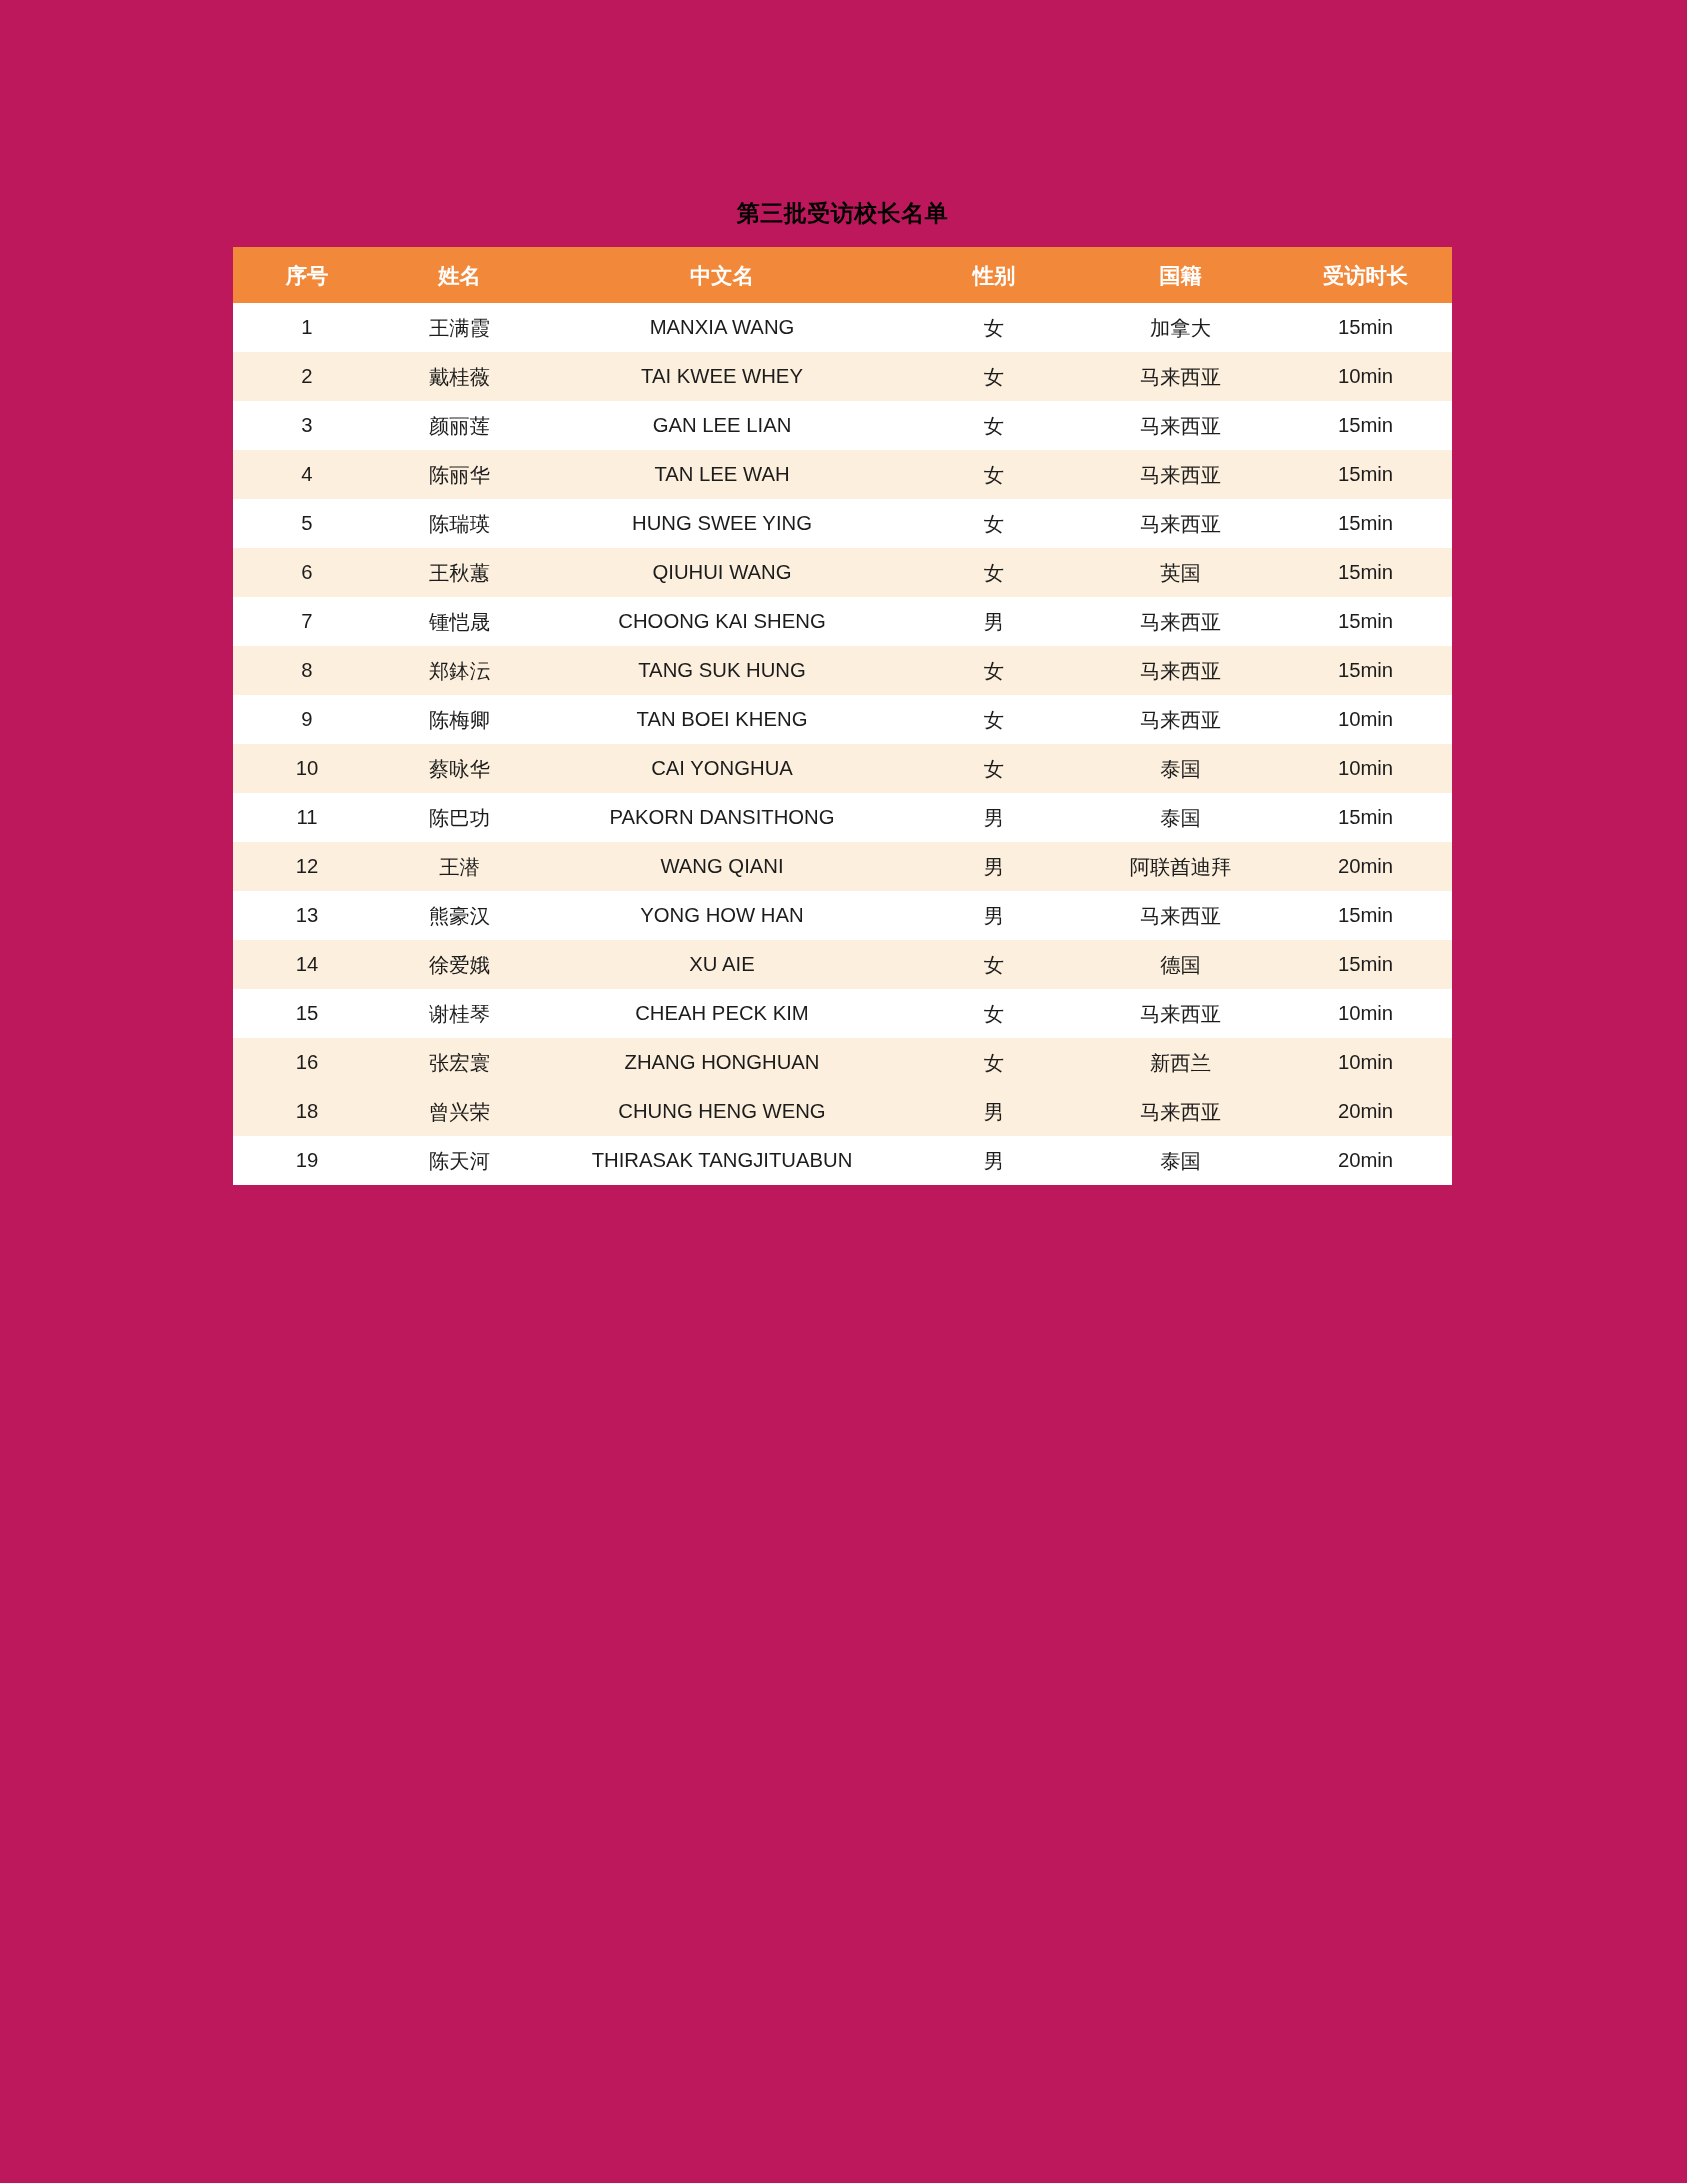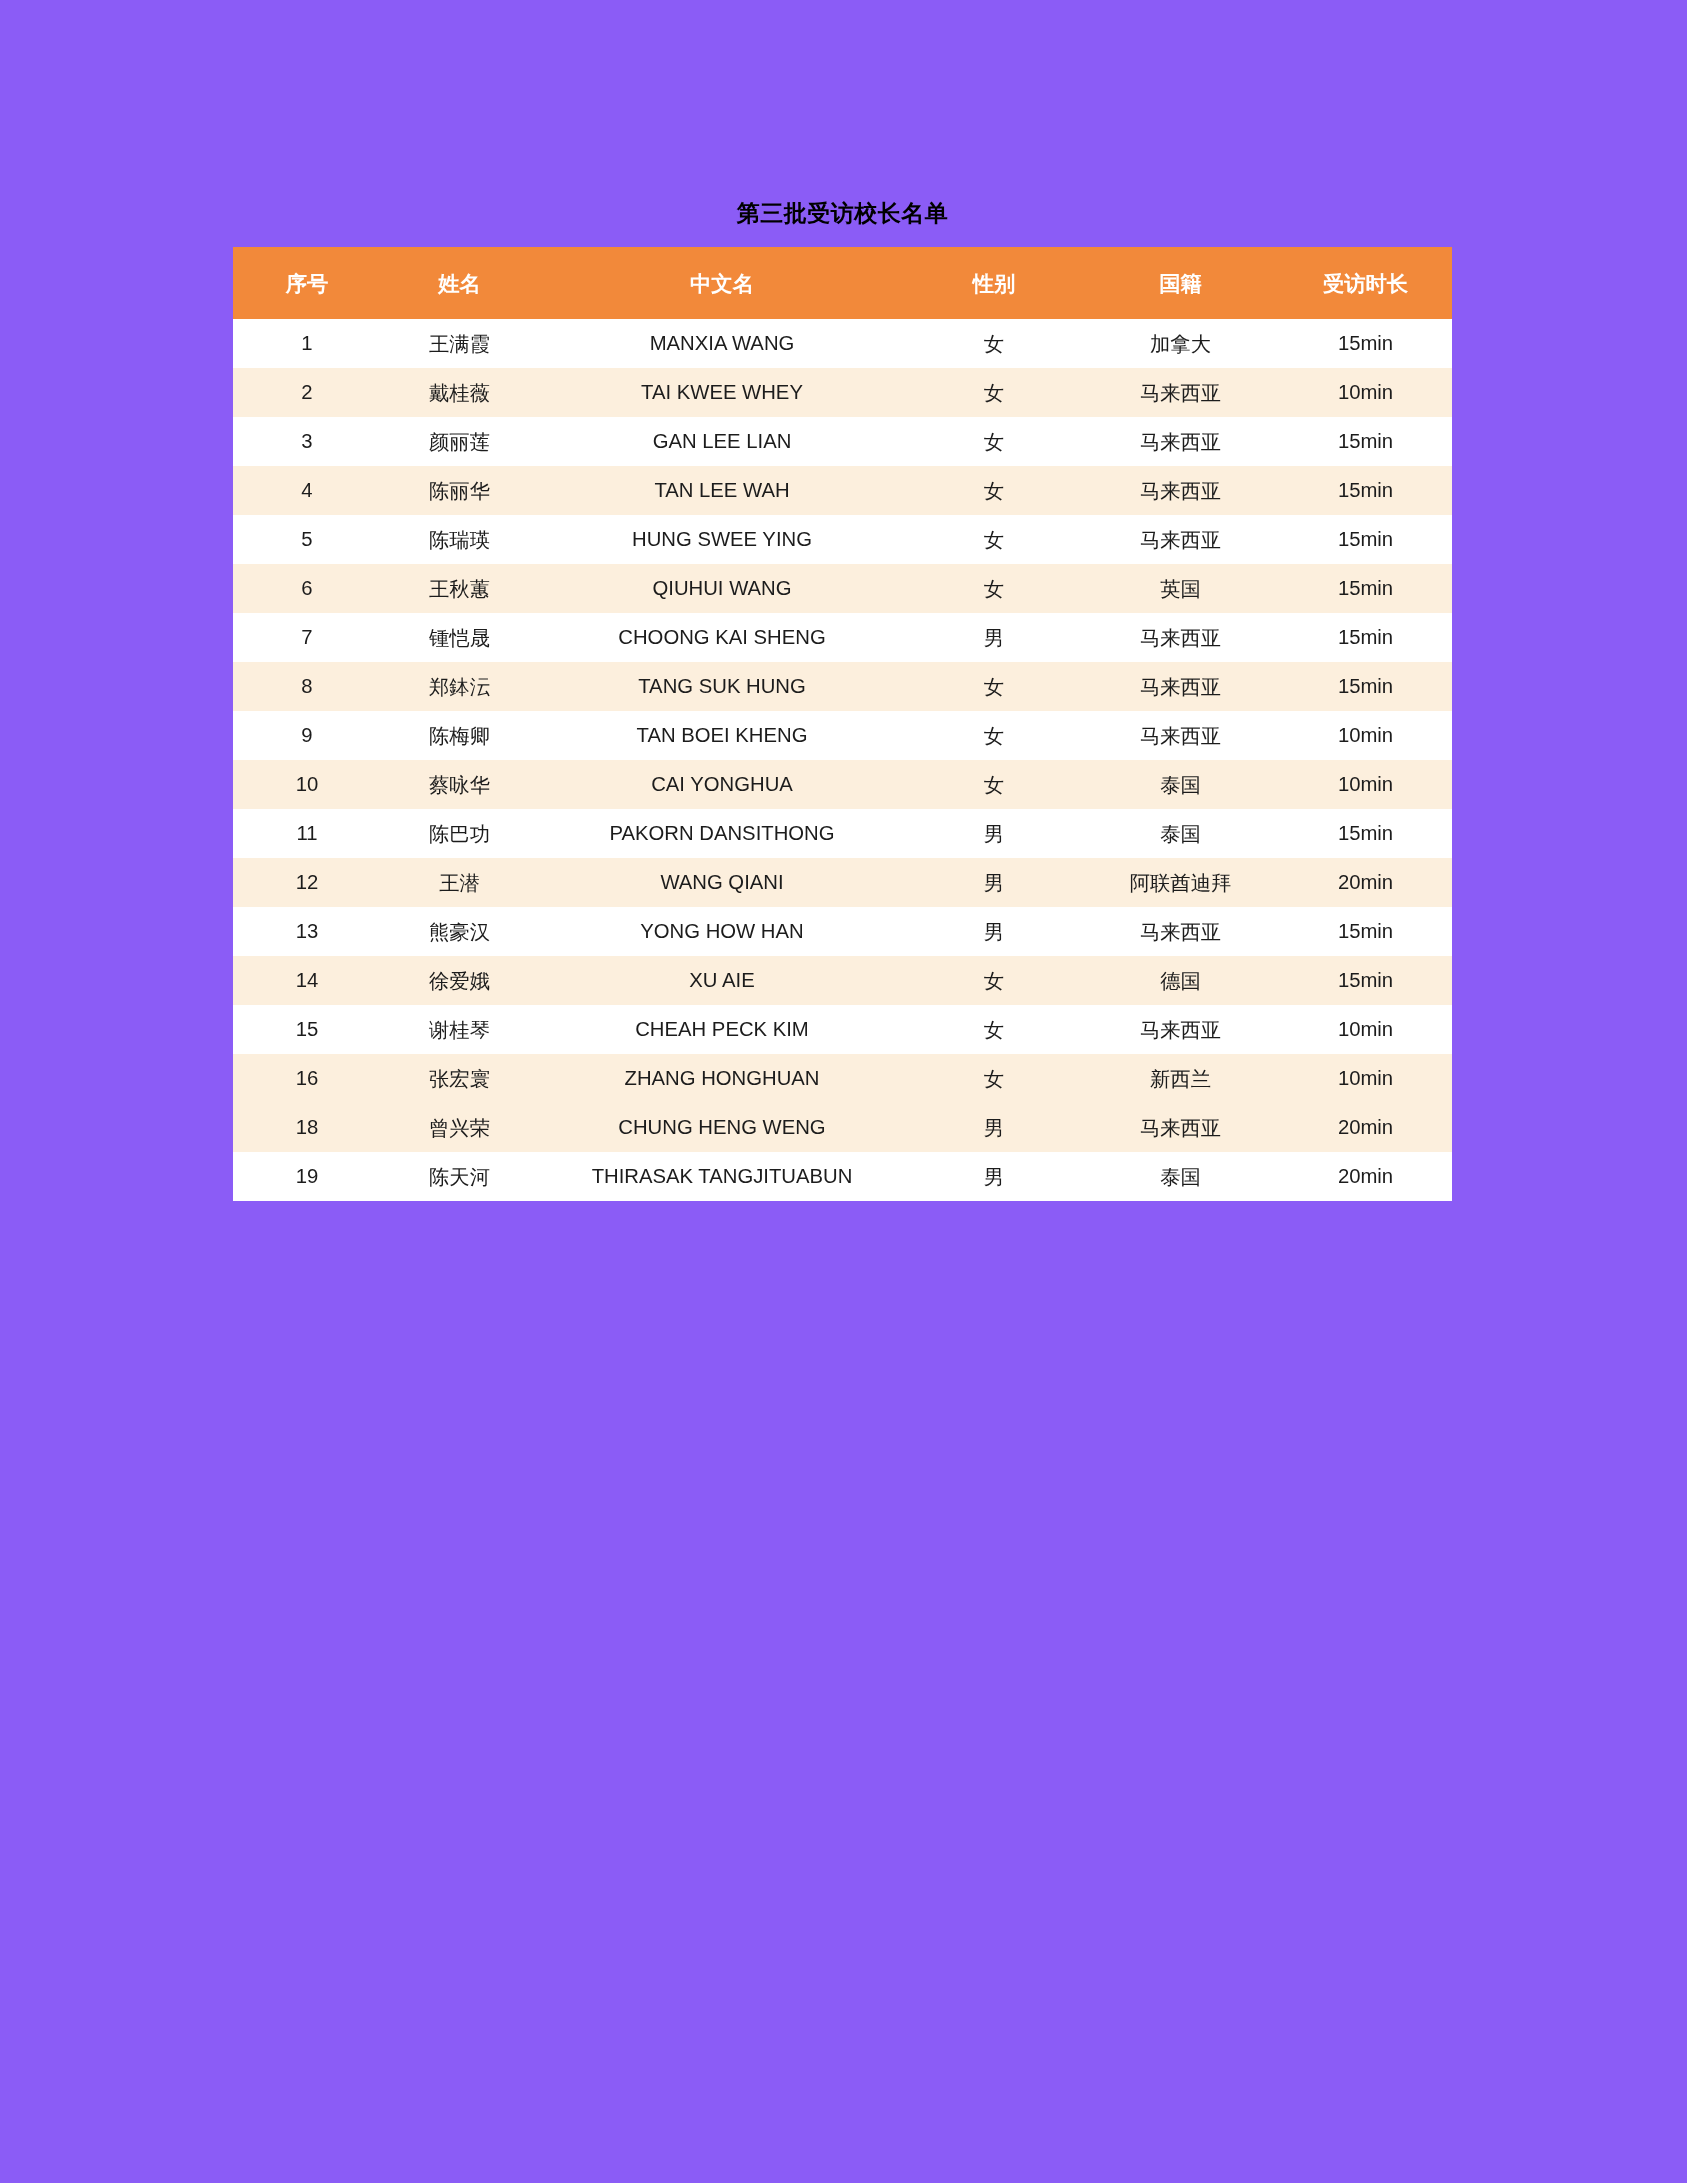--- a/index.html
+++ b/index.html
@@ -5,21 +5,21 @@
   html, body {
     margin: 0;
     padding: 0;
     background: #ffffff;
     font-family: "Liberation Sans", "DejaVu Sans", sans-serif;
   }
   .page {
     position: relative;
     width: 1687px;
     height: 2183px;
-    background: #8b5cf6;
+    background: #be185d;
     overflow: hidden;
   }
   .doc-block {
     position: absolute;
     left: 233px;
     top: 198px;
     width: 1219px;
   }
   .doc-title {
     width: 100%;
@@ -35,21 +35,21 @@
     table-layout: fixed;
     width: 1219px;
   }
   table.roster thead th {
     background: var(--header-bg, #F2893A);
     color: var(--header-text, #ffffff);
     font-size: 21.3px;
     font-weight: bold;
     height: 56px;
     text-align: center;
-    padding: 8px;
+    padding: 0;
   }
   table.roster tbody td {
     height: 49px;
     font-size: 20.3px;
     text-align: center;
     color: #1c1c1c;
     background: #ffffff;
     padding: 0;
     white-space: nowrap;
     overflow: hidden;

